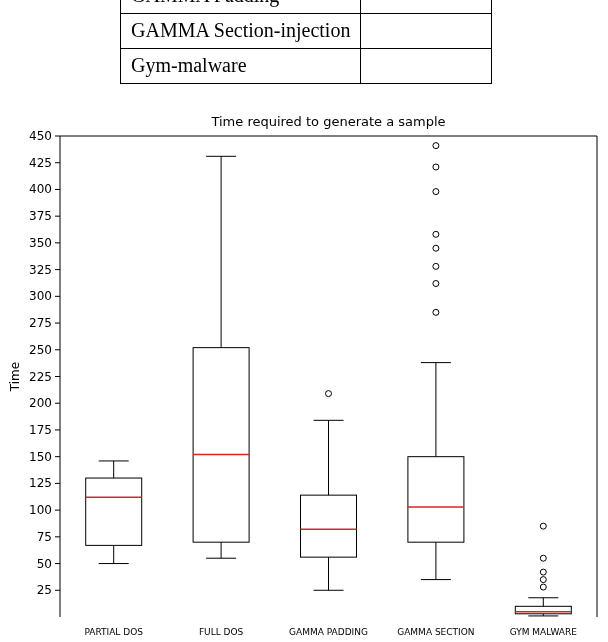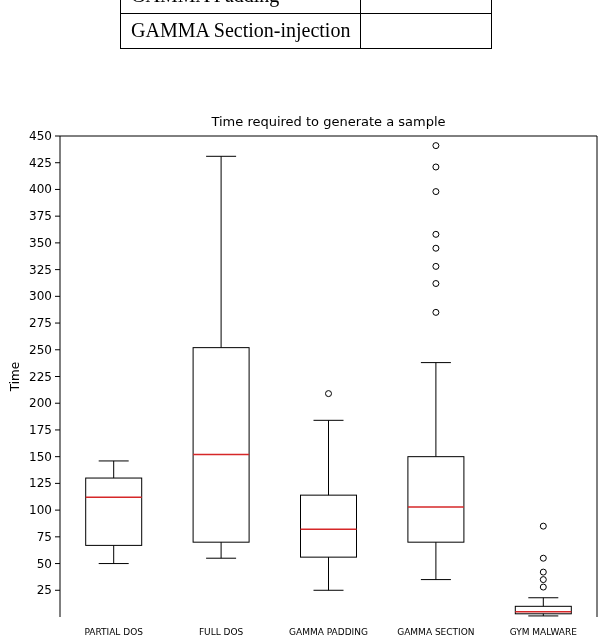--- a/index.html
+++ b/index.html
@@ -76,20 +76,24 @@
 
 <div class="table-wrap">
   <table class="ptable">
     <tbody>
         <tr>
       <td>GAMMA Padding</td>
       <td class="col2"></td>
     </tr>
     <tr>
       <td>GAMMA Section-injection</td>
+      <td class="col2"></td>
+    </tr>
+    <tr>
+      <td>Gym-malware</td>
       <td class="col2"></td>
     </tr>
   </tbody>
     </table>
 </div>
 
 <div class="chart-wrap">
   <svg id="chart-svg" width="598" height="530" viewBox="0 0 598 530">
       <line x1="55" y1="24" x2="55" y2="505" class="spine"></line>
       <line x1="592" y1="24" x2="592" y2="505" class="spine"></line>

